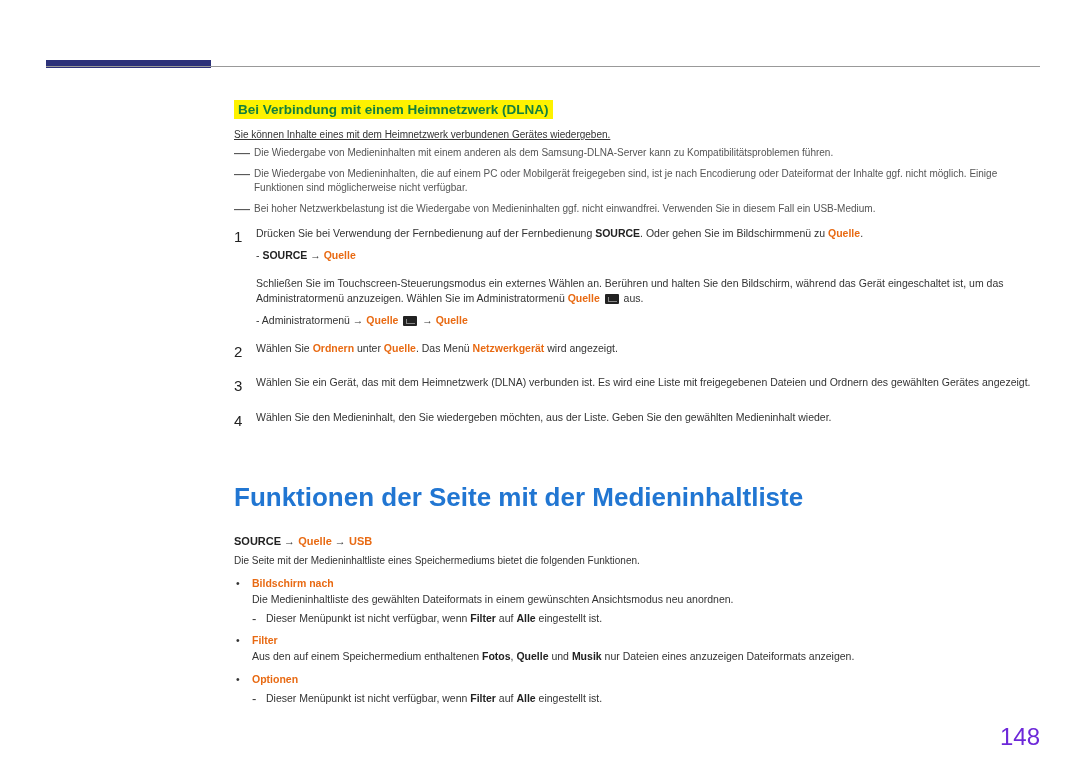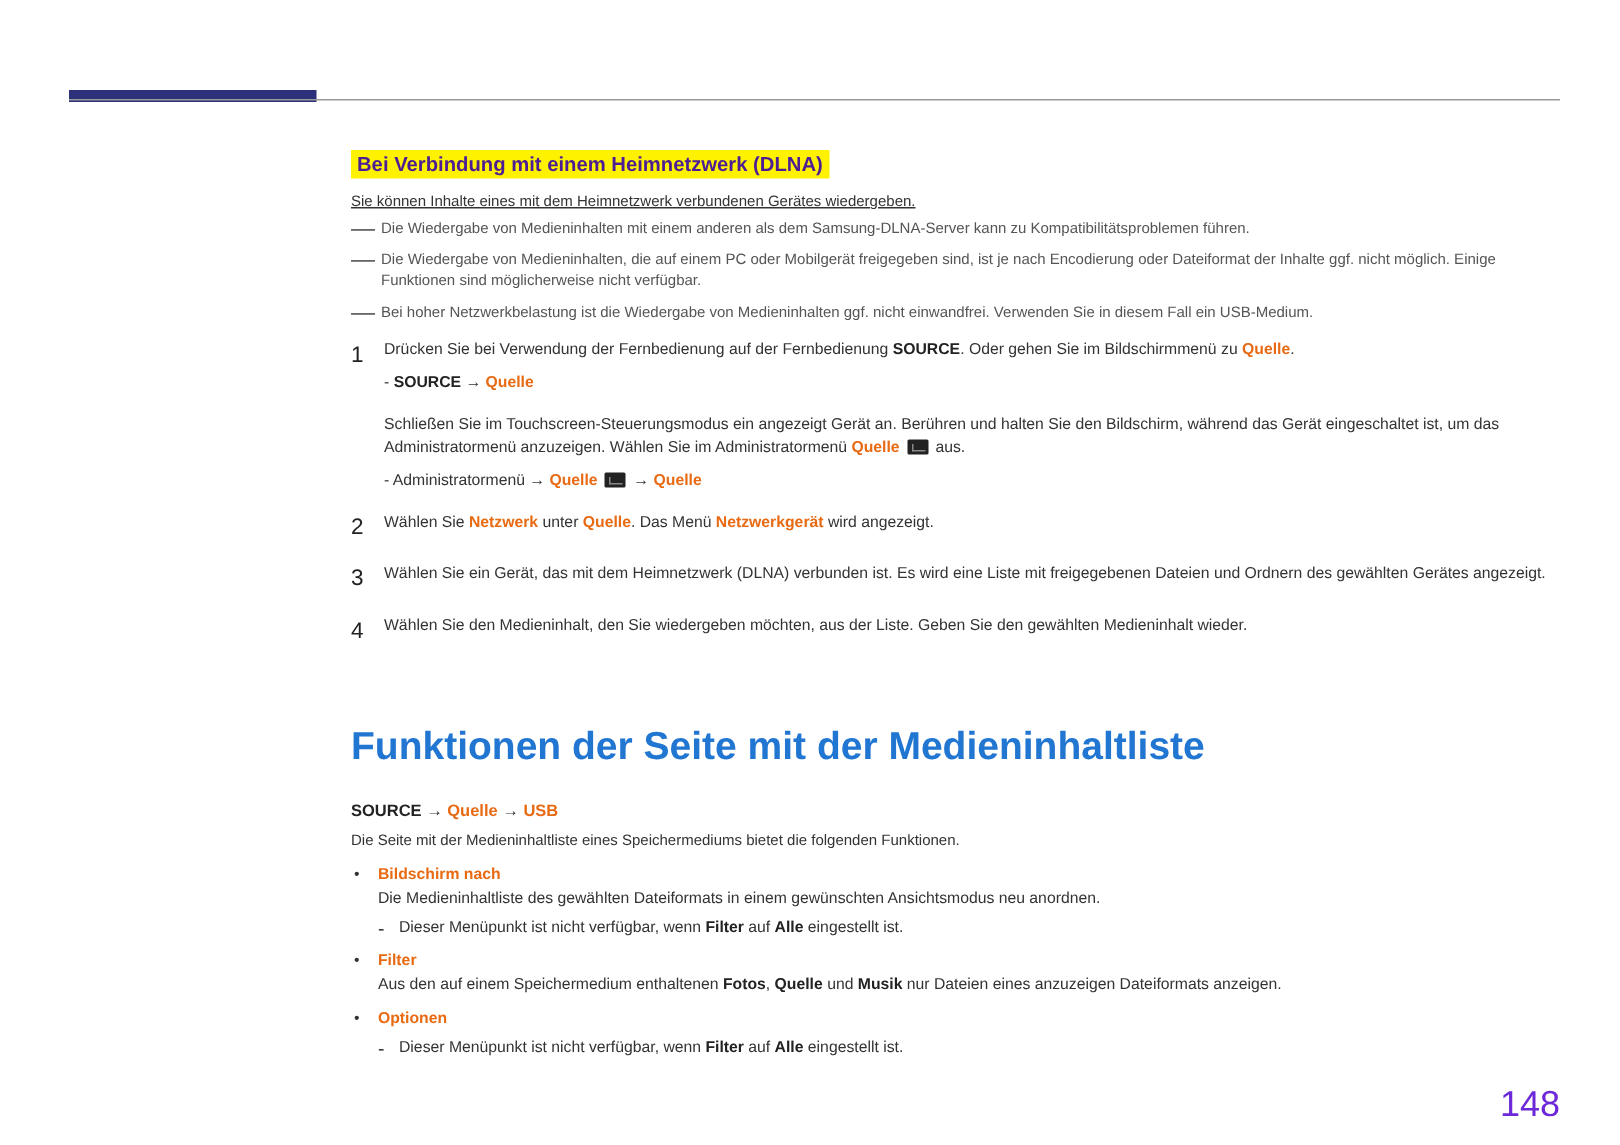--- a/index.html
+++ b/index.html
@@ -27,21 +27,21 @@
     border-top: 1px solid #999;
   }
   .content {
     position: absolute;
     top: 100px;
     left: 234px;
     right: 40px;
   }
   .section-heading {
     background: #fef200;
-    color: #4c1d95;
+    color: #15803d;
     font-weight: bold;
     font-size: 13.5px;
     padding: 2px 4px;
     display: inline-block;
   }
   .intro {
     font-size: 10px;
     margin-top: 10px;
     margin-bottom: 6px;
     color: #333;
@@ -159,32 +159,32 @@
   <div class="steps">
 
     <div class="step">
       <div class="step-num">1</div>
       <div class="step-body">
         <span>Drücken Sie bei Verwendung der Fernbedienung auf der Fernbedienung </span><span class="emph-bold">SOURCE</span><span>. Oder gehen Sie im Bildschirmmenü zu </span><span class="emph-orange">Quelle</span><span>.</span>
         <div class="sub-line">
           <span>- </span><span class="emph-bold">SOURCE</span><span> → </span><span class="emph-orange">Quelle</span>
         </div>
         <div class="sub-line" style="margin-top:12px;">
-          <span>Schließen Sie im Touchscreen-Steuerungsmodus ein angezeigt Gerät an. Berühren und halten Sie den Bildschirm, während das Gerät eingeschaltet ist, um das Administratormenü anzuzeigen. Wählen Sie im Administratormenü </span><span class="emph-orange">Quelle</span> <span class="inline-icon"></span><span> aus.</span>
+          <span>Schließen Sie im Touchscreen-Steuerungsmodus ein externes Wählen an. Berühren und halten Sie den Bildschirm, während das Gerät eingeschaltet ist, um das Administratormenü anzuzeigen. Wählen Sie im Administratormenü </span><span class="emph-orange">Quelle</span> <span class="inline-icon"></span><span> aus.</span>
         </div>
         <div class="sub-line">
           <span>- Administratormenü → </span><span class="emph-orange">Quelle</span> <span class="inline-icon"></span><span> → </span><span class="emph-orange">Quelle</span>
         </div>
       </div>
     </div>
 
     <div class="step">
       <div class="step-num">2</div>
       <div class="step-body">
-        <span>Wählen Sie </span><span class="emph-orange">Netzwerk</span><span> unter </span><span class="emph-orange">Quelle</span><span>. Das Menü </span><span class="emph-orange">Netzwerkgerät</span><span> wird angezeigt.</span>
+        <span>Wählen Sie </span><span class="emph-orange">Ordnern</span><span> unter </span><span class="emph-orange">Quelle</span><span>. Das Menü </span><span class="emph-orange">Netzwerkgerät</span><span> wird angezeigt.</span>
       </div>
     </div>
 
     <div class="step">
       <div class="step-num">3</div>
       <div class="step-body">Wählen Sie ein Gerät, das mit dem Heimnetzwerk (DLNA) verbunden ist. Es wird eine Liste mit freigegebenen Dateien und Ordnern des gewählten Gerätes angezeigt.</div>
     </div>
 
     <div class="step">
       <div class="step-num">4</div>

